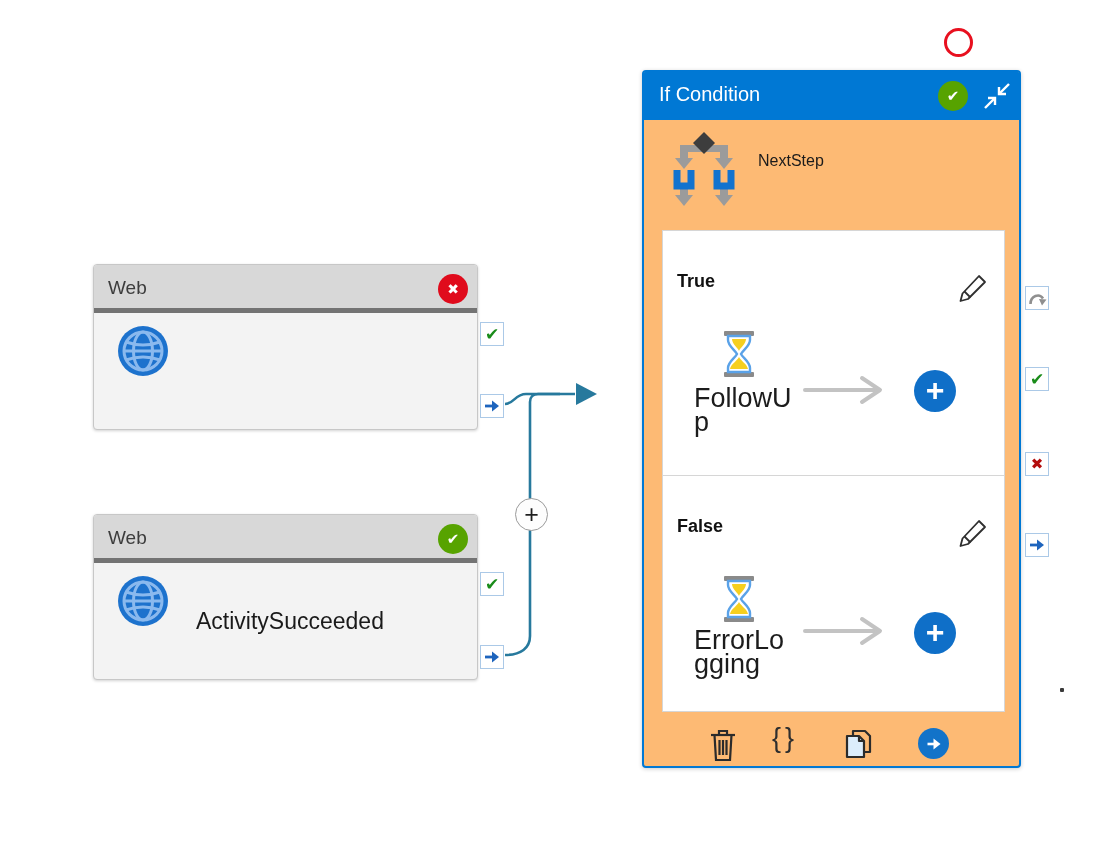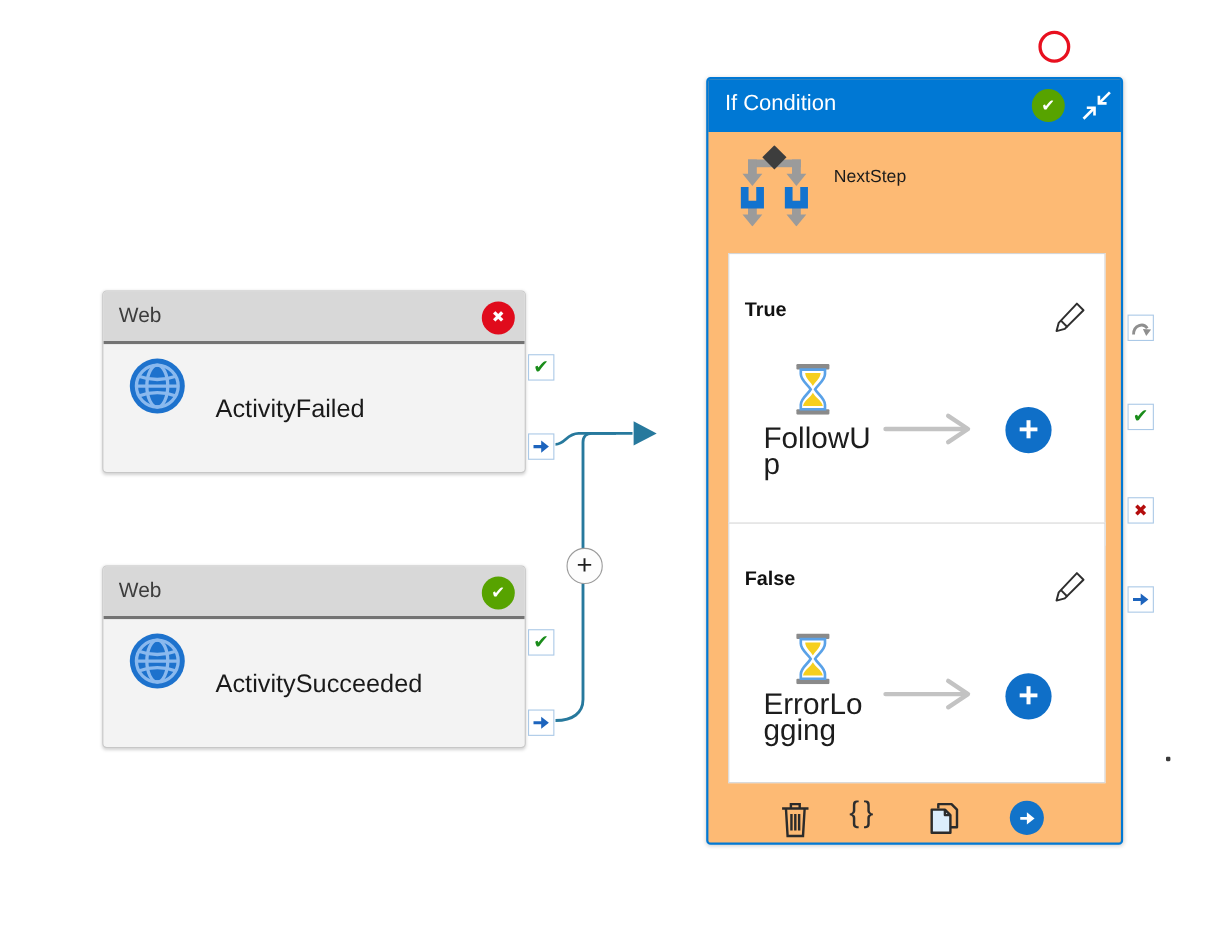--- a/index.html
+++ b/index.html
@@ -13,21 +13,21 @@
   .junction-plus { position:absolute; left:515px; top:498px; width:33px; height:33px; z-index:3;
     background:#fdfdfd; border:1.5px solid #9b9b9b; border-radius:50%;
     display:flex; align-items:center; justify-content:center;
     font-size:25px; font-weight:300; color:#1f1f1f; line-height:1; }
 
   
   .web-card { position:absolute; width:385px; height:166px; background:#f3f3f3;
     border:1px solid #c7c7c7; border-radius:4px; box-shadow:0 1px 3px rgba(0,0,0,.18); z-index:2; }
   .web-card.one { left:93px; top:264px; }
   .web-card.two { left:93px; top:514px; }
-  .web-header { position:relative; height:48px; background:#d8d8d8; border-bottom:3px solid #737373;
+  .web-header { position:relative; height:48px; background:#d8d8d8; border-bottom:5px solid #737373;
     border-radius:3px 3px 0 0; }
   .web-type { position:absolute; left:14px; top:12px; font-size:19px; color:#3d3d3d; }
   .badge { position:absolute; width:30px; height:30px; border-radius:50%;
     display:flex; align-items:center; justify-content:center; color:#ffffff;
     font-family:"DejaVu Sans", sans-serif; }
   .web-header .badge { left:344px; top:9px; }
   .badge.error { background:#e00b1c; font-size:14px; font-weight:700; }
   .badge.success { background:#57a300; font-size:15px; font-weight:700; }
   .web-body { position:relative; height:117px; }
   .globe { position:absolute; left:23px; top:12px; }
@@ -118,21 +118,20 @@
       <svg class="globe" width="52" height="52" viewBox="0 0 52 52">
         <circle cx="26" cy="26" r="25" fill="#1d72cd"></circle>
         <g fill="none" stroke="#8ab9ee" stroke-width="3">
           <circle cx="26" cy="26" r="19"></circle>
           <ellipse cx="26" cy="26" rx="9.5" ry="19"></ellipse>
           <line x1="7" y1="26" x2="45" y2="26"></line>
           <path d="M9 17 Q26 23 43 17"></path>
           <path d="M9 35 Q26 29 43 35"></path>
         </g>
       </svg>
-      <span class="web-name">ActivityFailed</span>
     </div>
     <div class="port success">
       <span class="glyph-check">✔</span>
     </div>
     <div class="port output">
       <svg width="18" height="16" viewBox="0 0 16 16">
         <line x1="1" y1="8" x2="9" y2="8" stroke="#1d64bd" stroke-width="2.8"></line>
         <polygon points="8,2.5 15,8 8,13.5" fill="#1d64bd"></polygon>
       </svg>
     </div>

